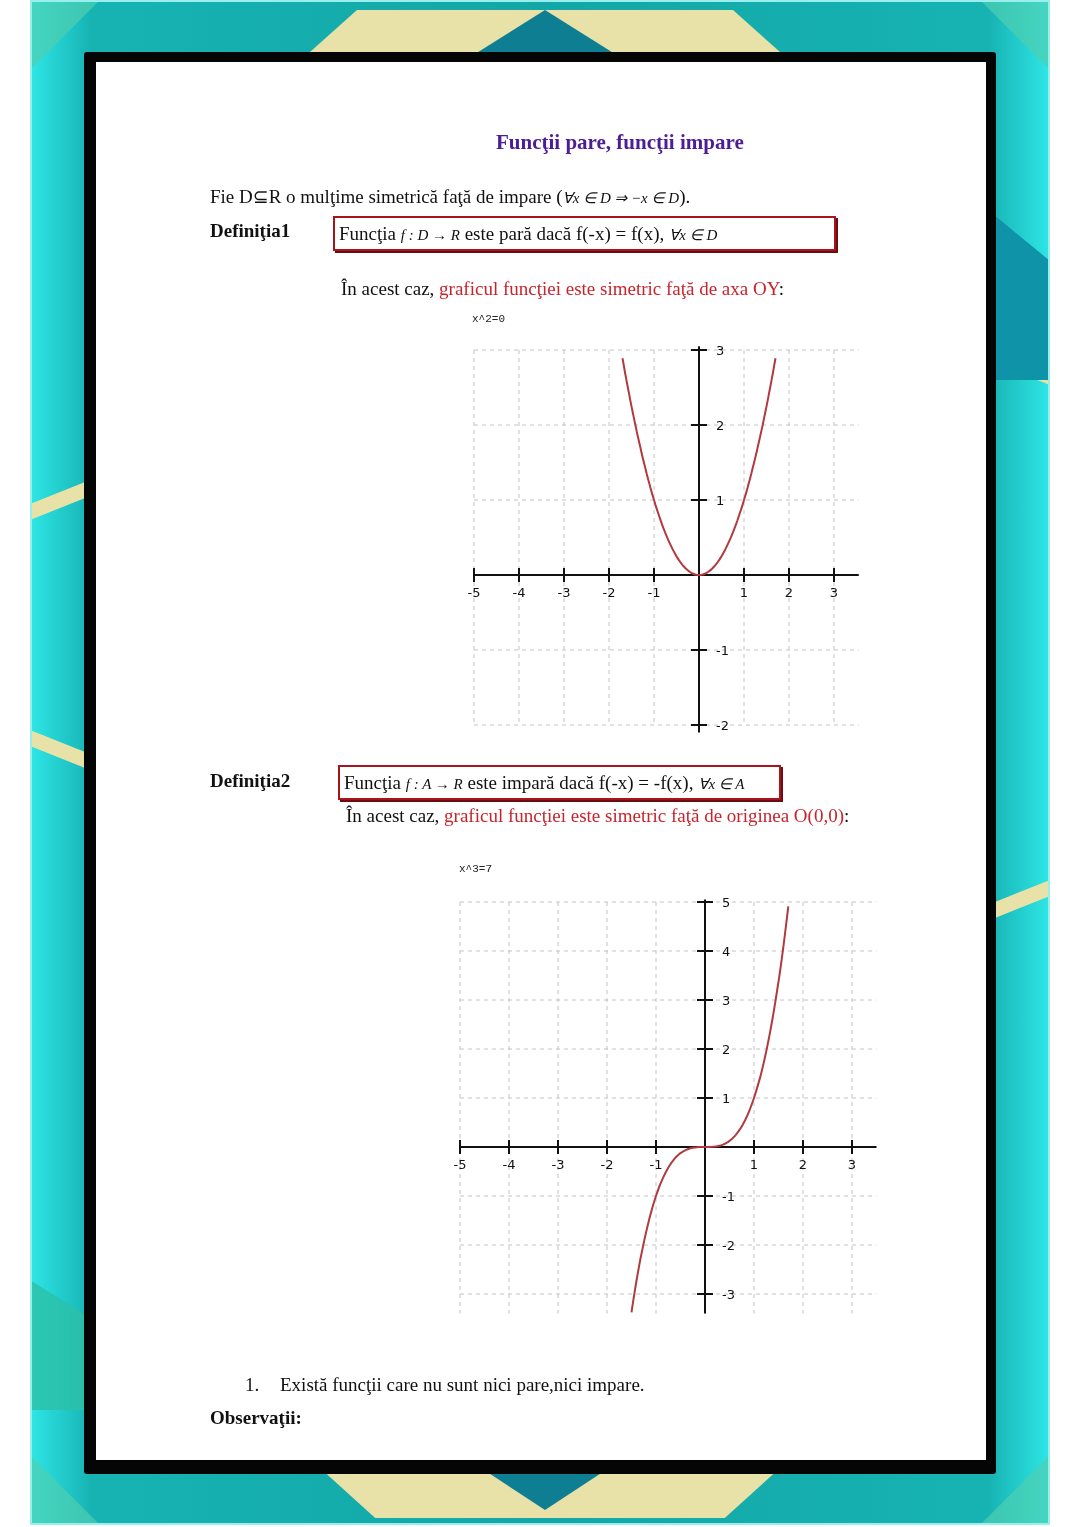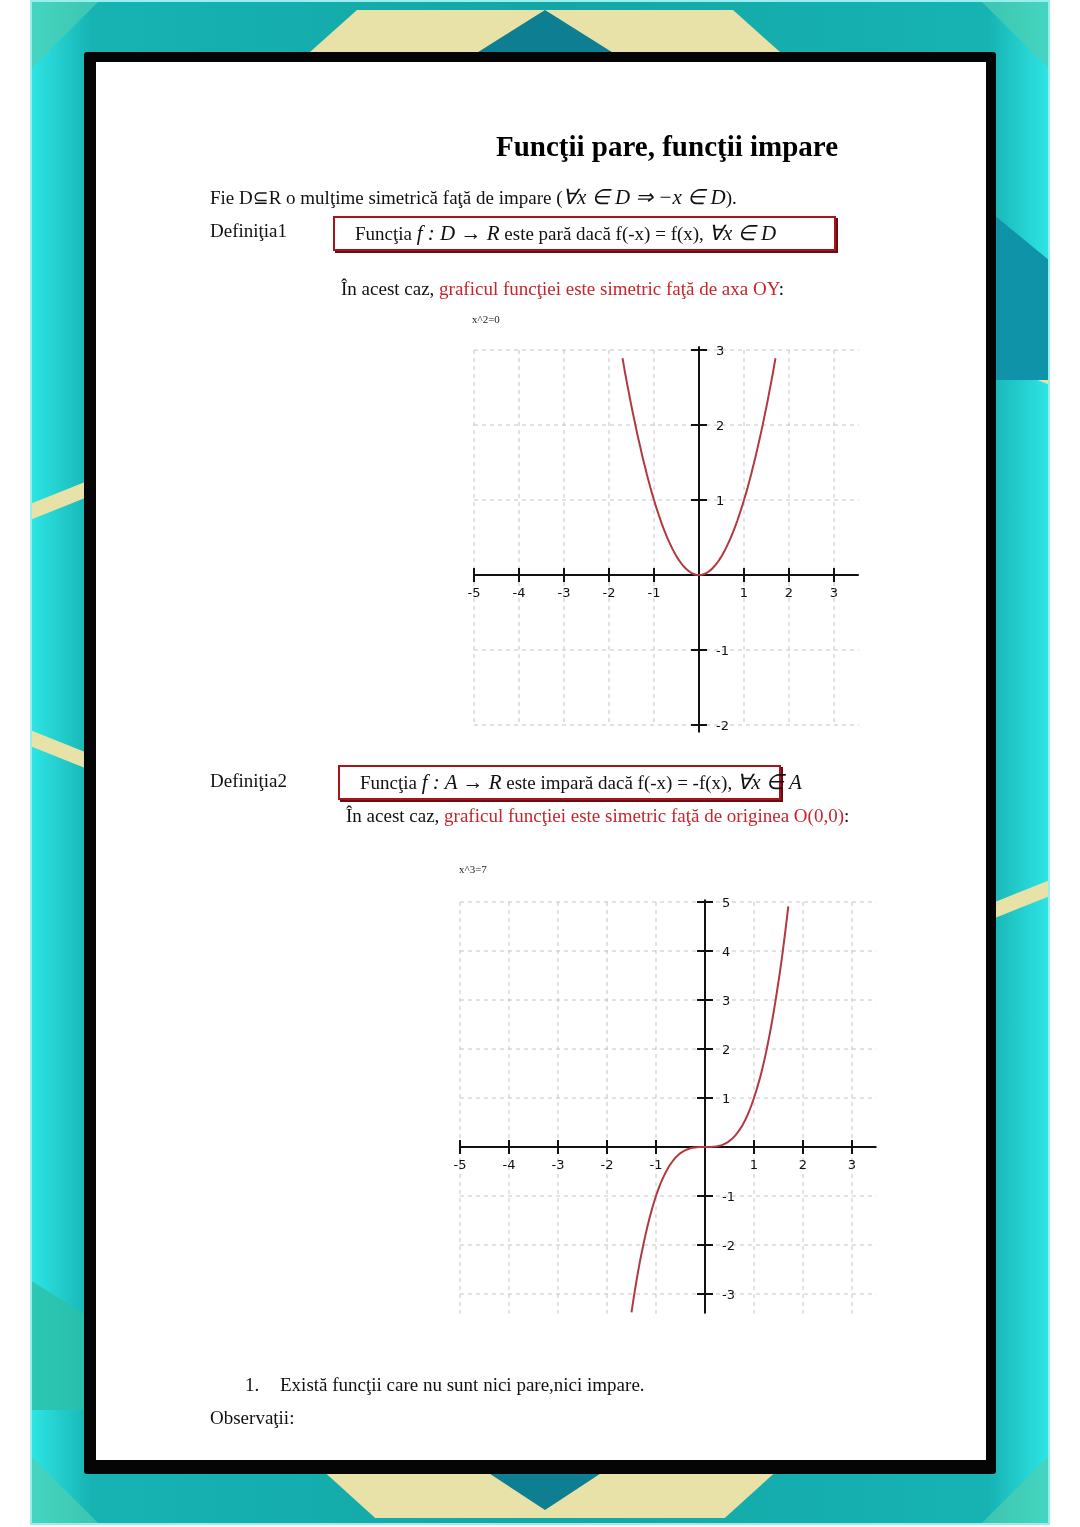--- a/index.html
+++ b/index.html
@@ -6,28 +6,28 @@
     body { width: 1080px; height: 1527px; position: relative; overflow: hidden; background: #ffffff; font-family: "Liberation Serif", serif; }
 
     
     .frame { position: absolute; left: 30px; top: 0; width: 1020px; height: 1525px; background: linear-gradient(90deg, #2fe6e6 0%, #17b3b3 6%, #13a6a6 50%, #17b3b3 94%, #2fe6e6 100%); overflow: hidden; }
     .frame .outer-edge { position: absolute; inset: 0; border: 2px solid #9ee; box-sizing: border-box; }
     .stripe { position: absolute; background: #e8e2a8; }
     .panel-shadow { position: absolute; left: 84px; top: 52px; width: 912px; height: 1422px; background: #050505; border-radius: 3px; }
     .panel { position: absolute; left: 96px; top: 62px; width: 890px; height: 1398px; background: #ffffff; }
 
     
-    .title { position: absolute; left: 496px; top: 130px; font-size: 29px; font-weight: bold; color: #000000; white-space: nowrap; }
+    .title { position: absolute; left: 496px; top: 130px; font-size: 21px; font-weight: bold; color: #4c1d95; white-space: nowrap; }
     .line { position: absolute; font-size: 19px; color: #111; white-space: nowrap; }
-    .bold { font-weight: normal; text-align: right; }
+    .bold { font-weight: bold; text-align: right; }
     .red { color: #c8242c; }
-    .mathi { font-style: italic; font-size: 21px; }
-    .defbox { position: absolute; border: 2px solid #a8141c; box-shadow: 2px 2px 0 #6a0c10; box-sizing: border-box; padding: 0 20px; height: 35px; line-height: 31px; font-size: 19px; color: #111; white-space: nowrap; background: #fff; }
+    .mathi { font-style: italic; font-size: 15px; }
+    .defbox { position: absolute; border: 2px solid #a8141c; box-shadow: 2px 2px 0 #6a0c10; box-sizing: border-box; padding: 0 4px; height: 35px; line-height: 31px; font-size: 19px; color: #111; white-space: nowrap; background: #fff; }
 
-    .chart-caption { position: absolute; font-family: Liberation Serif, serif; font-size: 11px; color: #222; text-align: right; }
+    .chart-caption { position: absolute; font-family: Liberation Mono, monospace; font-size: 11px; color: #222; text-align: right; }
     svg.plot { position: absolute; overflow: visible; }
     svg.plot text { font-family: "DejaVu Sans", sans-serif; font-size: 13px; fill: #111; }
   </style>
 </head>
 <body>
 
 <div class="frame">
 
   <div style="position:absolute;left:280px;top:10px;width:470px;height:42px;background:#e8e2a8;clip-path:polygon(0 100%, 10% 0, 90% 0, 100% 100%);"></div>
   <div style="position:absolute;left:445px;top:10px;width:140px;height:44px;background:#0e7e92;clip-path:polygon(50% 0, 100% 100%, 0 100%);"></div>

